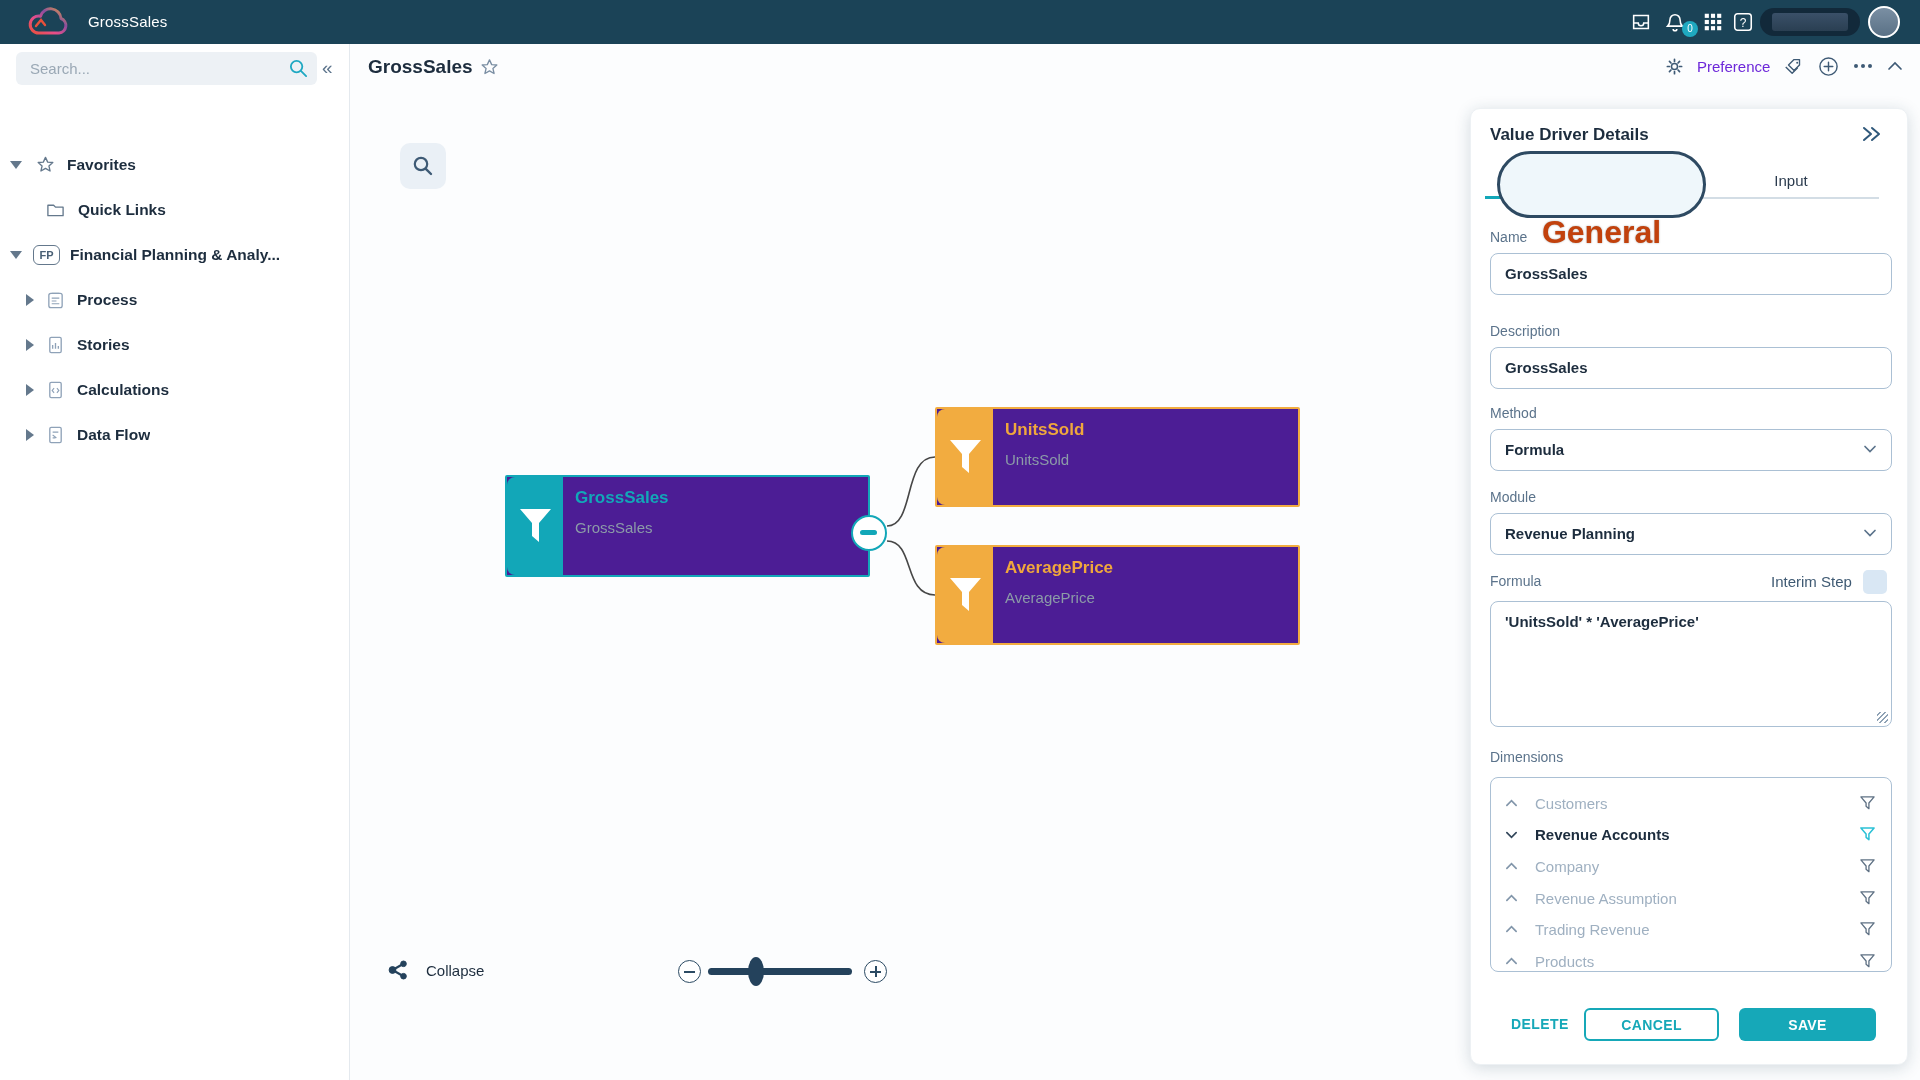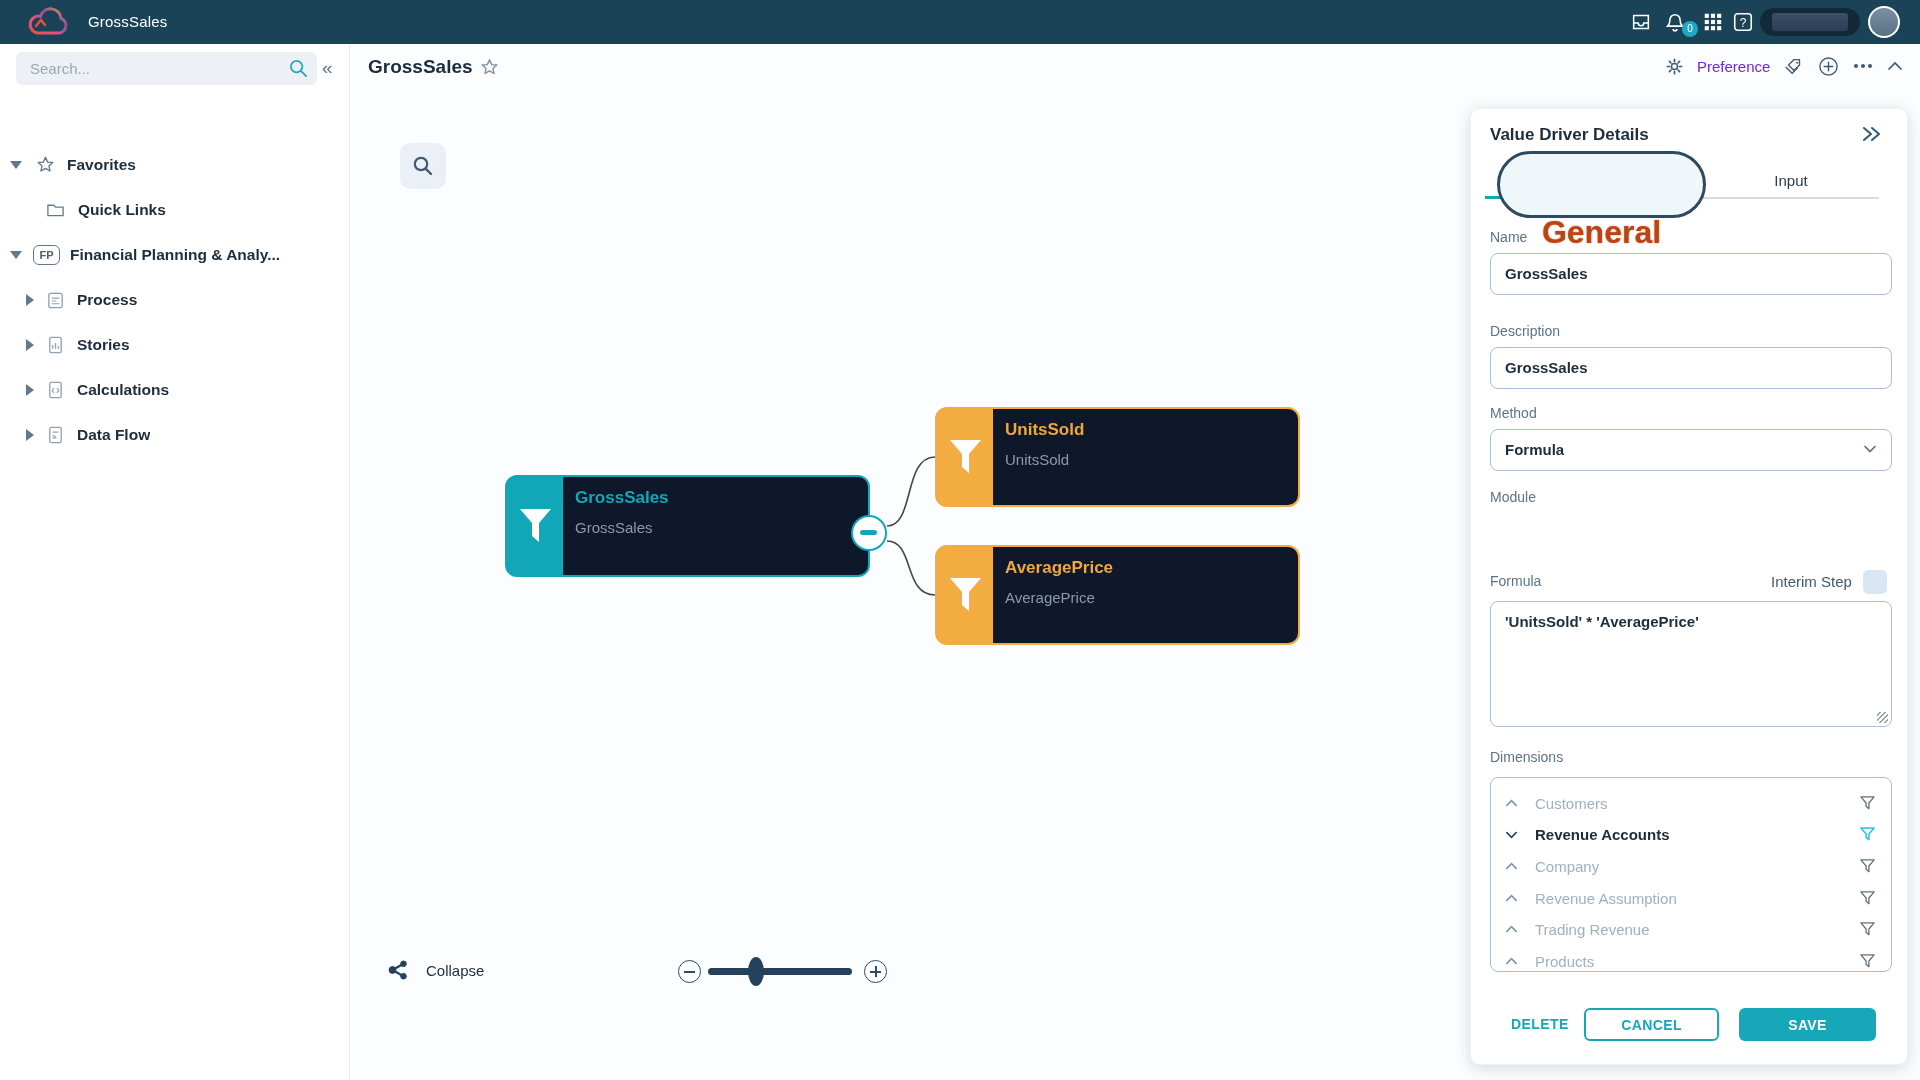--- a/index.html
+++ b/index.html
@@ -43,21 +43,21 @@
   
   .page-title { position:absolute; left:368px; top:56px; font-size:19px; font-weight:600; color:#1D2D3E; }
   .title-star { position:absolute; left:480px; top:58px; width:19px; height:19px; }
   .canvas-toolbar { position:absolute; left:1665px; top:55px; height:22px; display:flex; align-items:center; gap:13px; }
   .ct-label { font-size:15px; color:#6d28d9; }
   .magnify-btn { position:absolute; left:400px; top:143px; width:46px; height:46px; border-radius:10px;
     background:#EAF0F6; cursor:pointer; }
   .magnify-btn svg { position:absolute; left:11px; top:11px; }
 
   
-  .vnode { position:absolute; background:#0f172a; border-radius:12px; }
+  .vnode { position:absolute; background:#4c1d95; border-radius:2px; }
   .vnode .bar { position:absolute; left:0; top:0; bottom:0; width:56px; border-radius:8px 0 0 8px; }
   .vnode .bar svg { position:absolute; left:12px; top:50%; margin-top:-18px; }
   .vnode .ntitle { position:absolute; left:68px; top:11px; font-size:17px; font-weight:bold; }
   .vnode .nsub { position:absolute; left:68px; top:42px; font-size:15px; color:#8C9BA8; }
   .node-root { left:505px; top:475px; width:365px; height:102px; border:2px solid #12A7B8; }
   .node-root .bar { background:#12A7B8; }
   .node-root .ntitle { color:#12A7B8; }
   .node-child { width:365px; height:100px; border:2px solid #F2AC40; }
   .node-child .bar { background:#F2AC40; }
   .node-child .ntitle { color:#F0A73C; }
@@ -358,20 +358,26 @@
 
     <div class="fld-label" style="top:296px">Method</div>
     <div class="fld-input fld-select" style="top:320px">
       <span>Formula</span>
       <svg class="chev" viewBox="0 0 14 14">
         <path d="M2 4.5 l5 5 5-5" fill="none" stroke="#5B738B" stroke-width="1.7" stroke-linecap="round"></path>
       </svg>
     </div>
 
     <div class="fld-label" style="top:380px">Module</div>
+    <div class="fld-input fld-select" style="top:404px">
+      <span>Revenue Planning</span>
+      <svg class="chev" viewBox="0 0 14 14">
+        <path d="M2 4.5 l5 5 5-5" fill="none" stroke="#5B738B" stroke-width="1.7" stroke-linecap="round"></path>
+      </svg>
+    </div>
 
     <div class="fld-label" style="top:464px">Formula</div>
     <div class="interim-lbl">Interim Step</div>
     <div class="interim-box"></div>
     <div class="formula-area">
       <div class="formula-text">'UnitsSold' * 'AveragePrice'</div>
       <div class="resize-grip"></div>
     </div>
 
     <div class="fld-label" style="top:640px">Dimensions</div>

